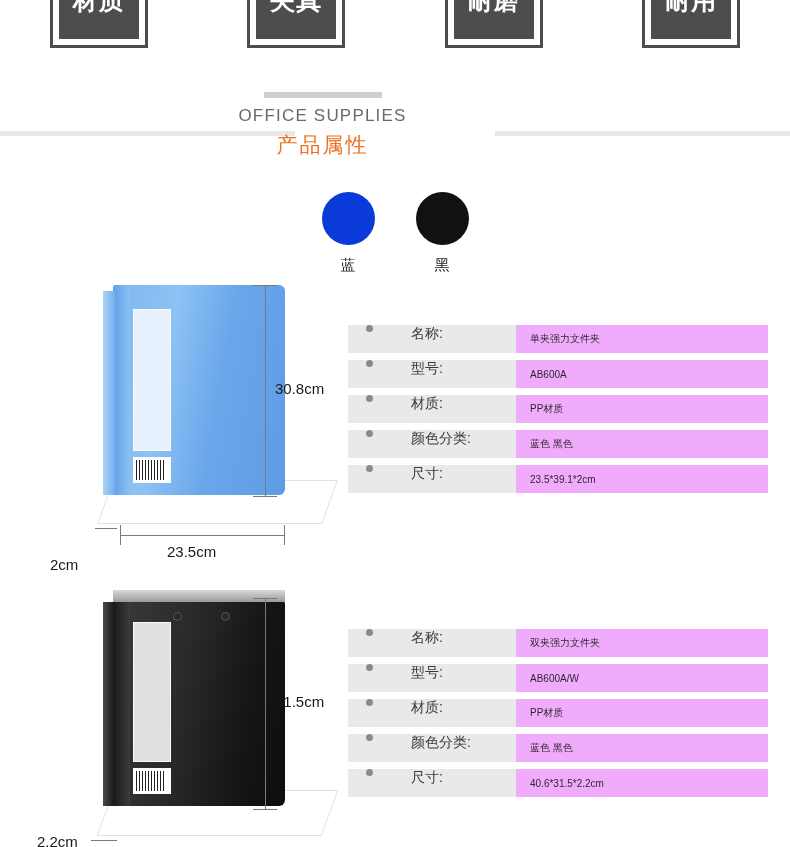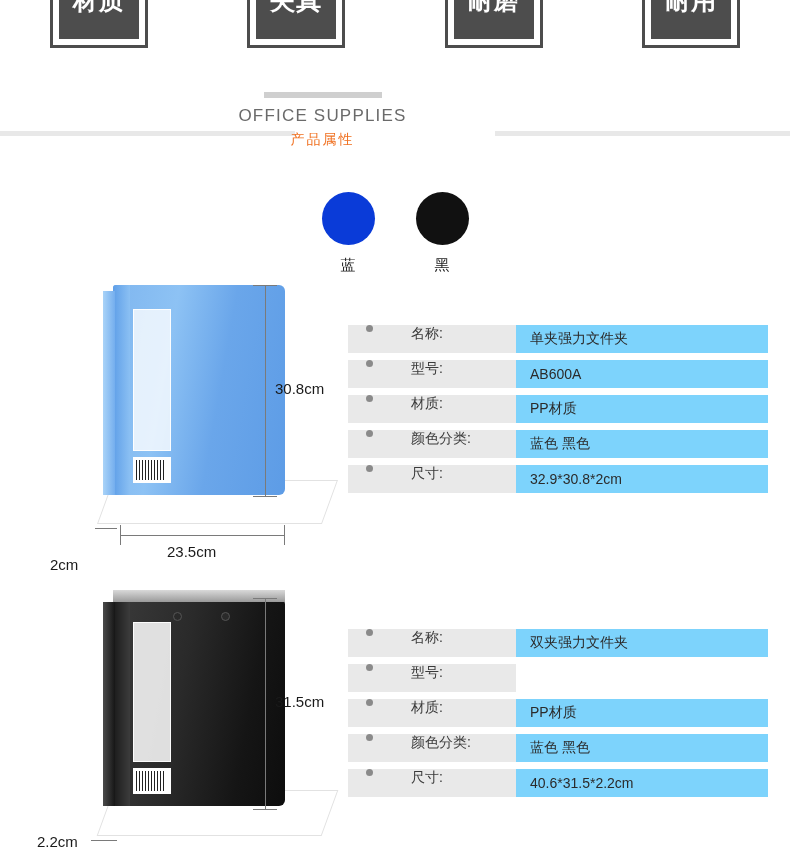--- a/index.html
+++ b/index.html
@@ -66,21 +66,21 @@
     background: #cfcfcf;
     margin: 0 auto 8px auto;
   }
   .head-en {
     font-size: 17px;
     letter-spacing: 1.2px;
     color: #6a6a6a;
     margin-bottom: 5px;
   }
   .head-cn {
-    font-size: 14px;
+    font-size: 21px;
     color: #f07020;
     letter-spacing: 2px;
   }
   .head-rule {
     position: absolute;
     top: 131px;
     height: 5px;
     background: #e8e8e8;
     width: 295px;
   }
@@ -132,25 +132,25 @@
   .spec-key .bullet {
     width: 7px;
     height: 7px;
     border-radius: 50%;
     background: #8a8a8a;
     display: inline-block;
     margin-right: 38px;
   }
   .spec-val {
     flex: 1;
-    background: #7dd3fc;
+    background: #f0abfc;
     display: flex;
     align-items: center;
     padding-left: 14px;
-    font-size: 14px;
+    font-size: 10px;
     color: #2b2b2b;
   }
 
   
   .photo-wrap { position: absolute; }
 
   .folder {
     position: absolute;
     border-radius: 3px 6px 6px 3px;
     overflow: hidden;
@@ -305,21 +305,21 @@
         <span class="bullet"></span>
         <span>颜色分类:</span>
       </div>
       <div class="spec-val">蓝色 黑色</div>
     </div>
     <div class="spec-row">
       <div class="spec-key">
         <span class="bullet"></span>
         <span>尺寸:</span>
       </div>
-      <div class="spec-val">32.9*30.8*2cm</div>
+      <div class="spec-val">23.5*39.1*2cm</div>
     </div>
   </div>
 
   <div class="photo-wrap" style="left:85px; top:590px; width:260px; height:260px;">
     <div class="ghost" style="left:20px; top:200px; width:225px; height:46px; transform:skewX(-20deg); border-color:#e2e2e2;"></div>
     <div class="folder" style="left:28px; top:8px; width:172px; height:208px;
                 background:linear-gradient(100deg,#3a3a3a 0%,#2a2a2a 40%,#151515 75%,#0d0d0d 100%);">
       <div class="spine" style="background:linear-gradient(90deg,#1a1a1a,#3c3c3c);"></div>
       <div class="inner-card" style="background:rgba(255,255,255,0.85);"></div>
       <div class="label-strip"></div>
@@ -348,20 +348,21 @@
         <span class="bullet"></span>
         <span>名称:</span>
       </div>
       <div class="spec-val">双夹强力文件夹</div>
     </div>
     <div class="spec-row">
       <div class="spec-key">
         <span class="bullet"></span>
         <span>型号:</span>
       </div>
+      <div class="spec-val">AB600A/W</div>
     </div>
     <div class="spec-row">
       <div class="spec-key">
         <span class="bullet"></span>
         <span>材质:</span>
       </div>
       <div class="spec-val">PP材质</div>
     </div>
     <div class="spec-row">
       <div class="spec-key">

